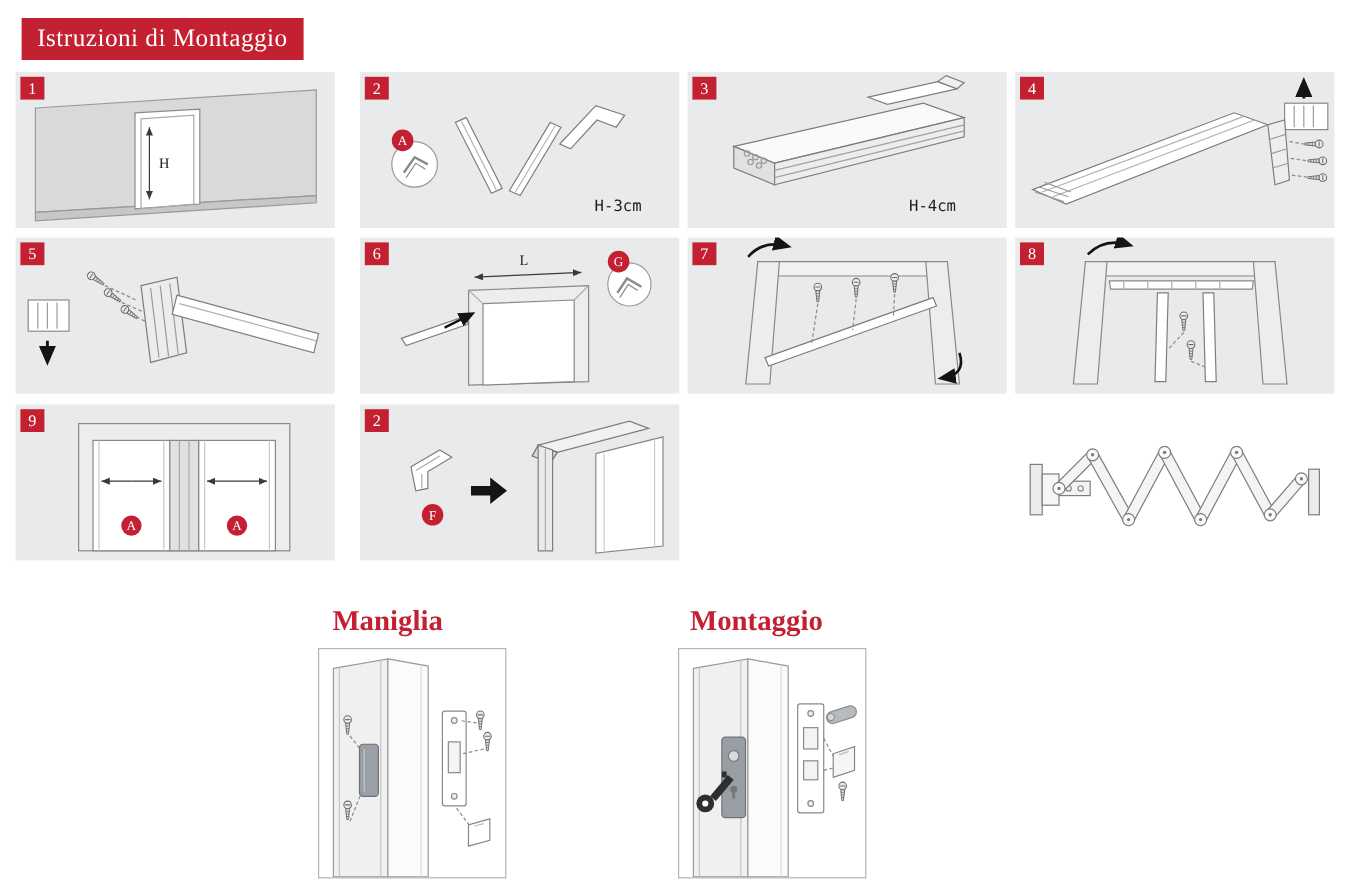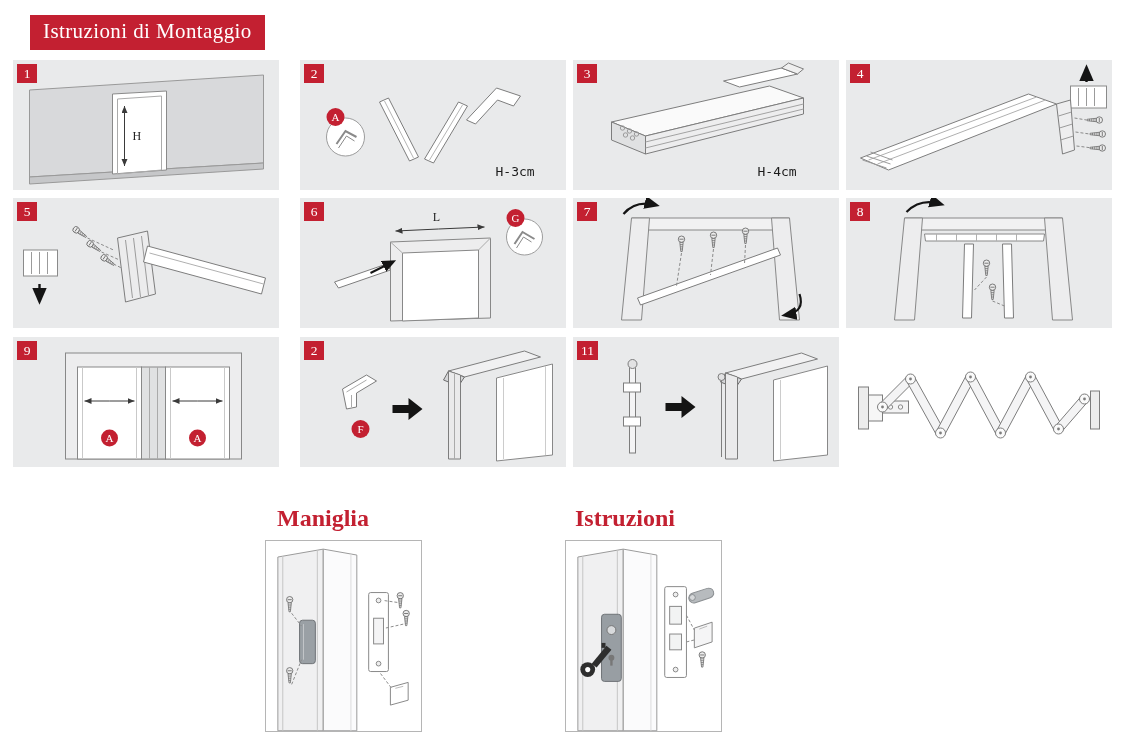--- a/index.html
+++ b/index.html
@@ -4,21 +4,20 @@
 <style>
   * { margin:0; padding:0; box-sizing:border-box; }
   html,body { background:#ffffff; }
   body { font-family:"Liberation Serif", serif; }
   .page { position:relative; width:1129px; height:743px; background:#ffffff; overflow:hidden; }
   .title-banner {
     position:absolute; left:18px; top:15px;
     background:#c32031; color:#ffffff;
     font-size:21px; line-height:1; padding:6px 13px 8px;
     letter-spacing:0.4px;
-    margin-left:12px;
   }
   .panel { position:absolute; width:266px; height:130px; background:#e9eaeb; }
   .panel.plain { background:transparent; }
   .panel svg { position:absolute; left:0; top:0; width:100%; height:100%; }
   .step-badge {
     position:absolute; left:4px; top:4px; z-index:2;
     min-width:20px; height:19px; padding:0 4px;
     background:#c32031; color:#ffffff; font-size:13.5px;
     display:inline-flex; align-items:center; justify-content:center;
   }
@@ -250,37 +249,20 @@
       <polygon points="148,34 224,14 240,20 164,40" fill="#f1f1f2" stroke="#7d7d7d"></polygon>
       <polygon points="148,34 164,40 158,49 143,43" fill="#d6d7d9" stroke="#6d6d6d"></polygon>
       <polygon points="148,34 160,38 160,122 148,122" fill="#eaeaeb" stroke="#7d7d7d"></polygon>
       <line x1="154" y1="37" x2="154" y2="122" stroke="#aaa"></line>
       <polygon points="196,41 252,27 252,118 196,124" fill="#fff" stroke="#888"></polygon>
       <line x1="203" y1="41" x2="203" y2="122" stroke="#ccc"></line>
       <line x1="245" y1="29" x2="245" y2="118" stroke="#ccc"></line>
     </svg>
   </section>
 
-  <section class="panel" style="left:573px;top:337px">
-    <span class="step-badge">11</span>
-    <svg viewBox="0 0 265 130">
-      <rect x="56" y="30" width="6" height="86" fill="#f4f4f5" stroke="#7d7d7d"></rect>
-      <circle cx="59" cy="27" r="4.5" fill="#e2e2e3" stroke="#7d7d7d"></circle>
-      <rect x="50" y="46" width="17" height="9" fill="#fff" stroke="#7d7d7d"></rect>
-      <rect x="50" y="80" width="17" height="9" fill="#fff" stroke="#7d7d7d"></rect>
-      <polygon points="92,66 108,66 108,59 122,70 108,81 108,74 92,74" fill="#141414"></polygon>
-      <polygon points="152,36 228,16 244,22 168,42" fill="#f1f1f2" stroke="#7d7d7d"></polygon>
-      <polygon points="152,36 168,42 162,51 147,45" fill="#d6d7d9" stroke="#6d6d6d"></polygon>
-      <polygon points="152,36 164,40 164,122 152,122" fill="#eaeaeb" stroke="#7d7d7d"></polygon>
-      <line x1="148" y1="42" x2="148" y2="120" stroke="#7d7d7d"></line>
-      <circle cx="148" cy="40" r="3.5" fill="#e2e2e3" stroke="#7d7d7d"></circle>
-      <polygon points="200,43 254,29 254,118 200,124" fill="#fff" stroke="#888"></polygon>
-      <line x1="207" y1="43" x2="207" y2="122" stroke="#ccc"></line>
-    </svg>
-  </section>
 
   <section class="panel plain" style="left:846px;top:337px">
     <svg viewBox="0 0 265 130">
       <rect x="12" y="50" width="10" height="42" fill="#ececec" stroke="#7d7d7d"></rect>
       <rect x="22" y="58" width="14" height="26" fill="#f6f6f6" stroke="#7d7d7d"></rect>
       <rect x="244" y="54" width="9" height="38" fill="#ececec" stroke="#7d7d7d"></rect>
       <rect x="36" y="64" width="26" height="12" fill="#f3f3f4" stroke="#7d7d7d"></rect>
       <circle cx="44" cy="70" r="2.2" fill="none" stroke="#8a8a8a"></circle>
       <circle cx="54" cy="70" r="2.2" fill="none" stroke="#8a8a8a"></circle>
       <polygon points="39,73 67,45 61,39 33,67" fill="#f4f4f5" stroke="#7d7d7d"></polygon>
@@ -330,21 +312,21 @@
       <use href="#screw" transform="translate(136,52)"></use>
       <use href="#screw" transform="translate(142,70)"></use>
       <line x1="133" y1="62" x2="119" y2="60" stroke="#8a8a8a" stroke-dasharray="3,2"></line>
       <line x1="139" y1="84" x2="121" y2="88" stroke="#8a8a8a" stroke-dasharray="3,2"></line>
       <polygon points="126,148 144,143 144,161 126,166" fill="#fff" stroke="#888"></polygon>
       <line x1="131" y1="149" x2="139" y2="147" stroke="#bbb"></line>
       <line x1="116" y1="134" x2="128" y2="150" stroke="#8a8a8a" stroke-dasharray="3,2"></line>
     </svg>
   </section>
 
-  <h2 class="section-title" style="left:575px;top:505px">Istruzioni</h2>
+  <h2 class="section-title" style="left:575px;top:505px">Montaggio</h2>
   <section class="sub-panel" style="left:565px;top:540px">
     <svg viewBox="0 0 157 192">
       <polygon points="12,16 58,8 58,192 12,192" fill="#f0f0f1" stroke="#999"></polygon>
       <line x1="17" y1="15" x2="17" y2="192" stroke="#c4c4c4"></line>
       <line x1="52" y1="9" x2="52" y2="192" stroke="#c4c4c4"></line>
       <polygon points="58,8 92,14 92,192 58,192" fill="#fbfbfc" stroke="#999"></polygon>
       <line x1="86" y1="13" x2="86" y2="192" stroke="#dcdcdc"></line>
       <rect x="36" y="74" width="20" height="68" rx="3" fill="#989ea3" stroke="#6e7276"></rect>
       <circle cx="46" cy="90" r="4.5" fill="#d8dadc" stroke="#777"></circle>
       <circle cx="46" cy="118" r="3" fill="#777"></circle>

